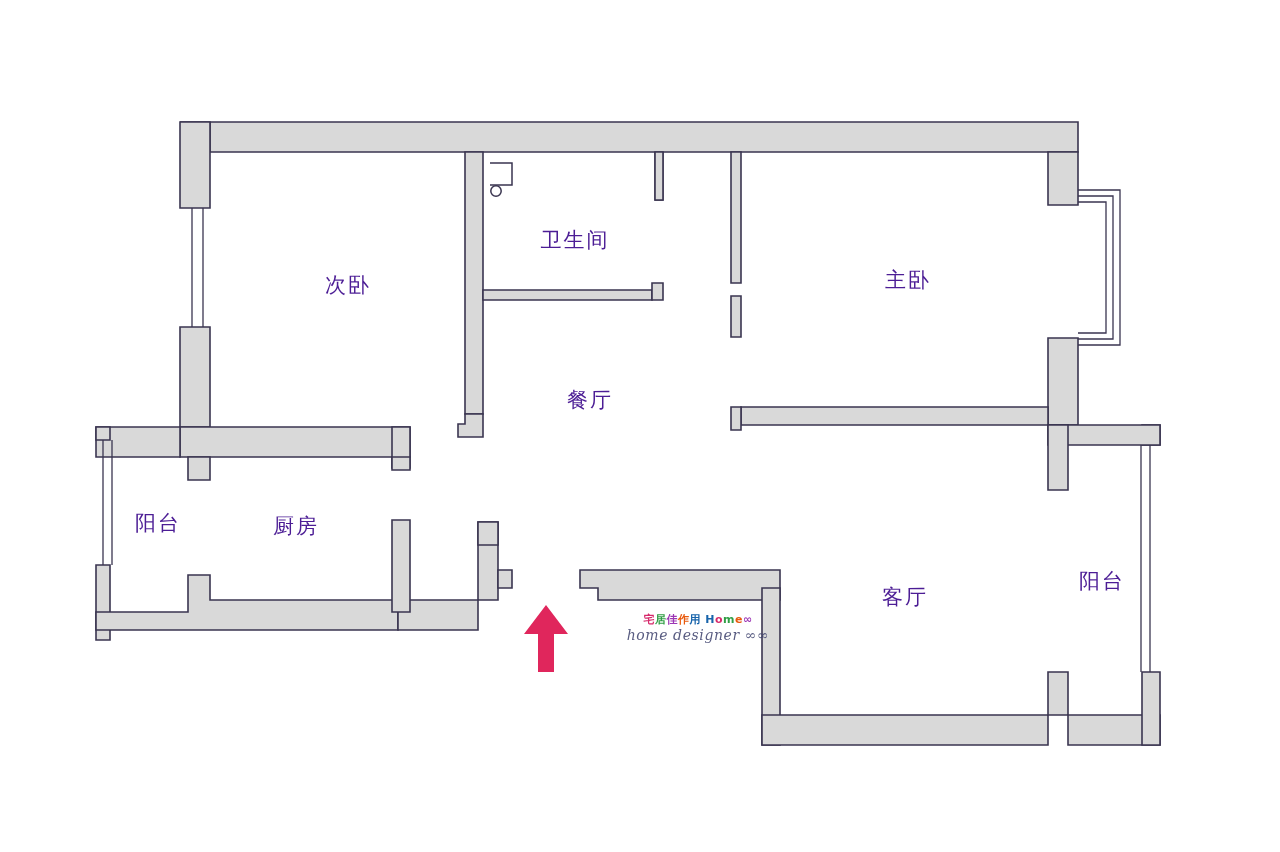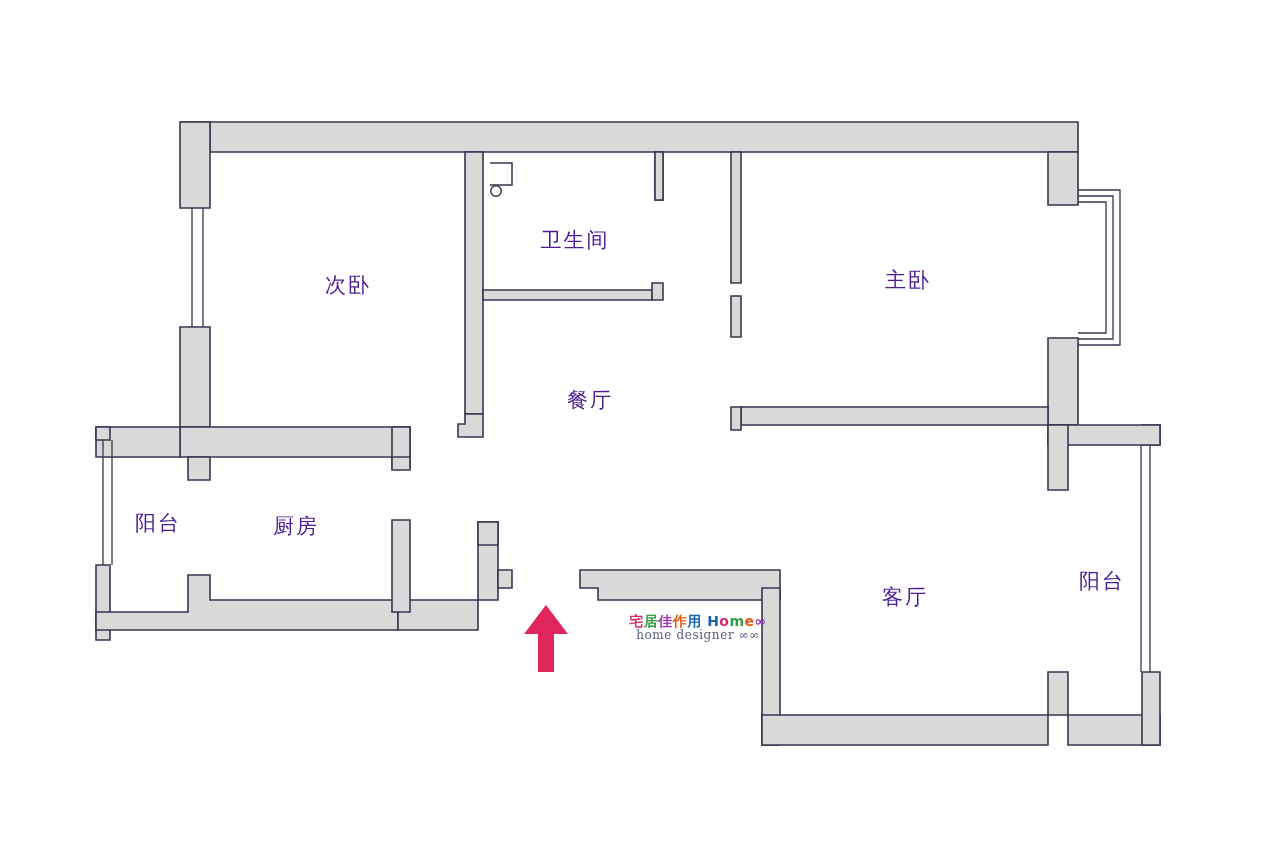--- a/index.html
+++ b/index.html
@@ -40,30 +40,31 @@
   }
   .watermark {
     position: absolute;
     transform: translate(-50%, -50%);
     text-align: center;
     line-height: 1.15;
     user-select: none;
     pointer-events: none;
   }
   .wm-top {
-    font-size: 14px;
+    font-size: 11px;
     font-weight: bold;
     letter-spacing: 0.5px;
     font-family: "DejaVu Sans", "Liberation Sans", sans-serif;
     white-space: nowrap;
   }
   .wm-top span { display: inline-block; }
   .wm-bottom {
-    font-size: 12px;
+    font-size: 14px;
     color: #3b3f6b;
+    font-style: italic;
     letter-spacing: 0.6px;
     font-family: "DejaVu Serif", "Liberation Serif", serif;
     white-space: nowrap;
     opacity: 0.85;
   }
 </style>
 </head>
 <body>
 
 <div id="plan-root">

